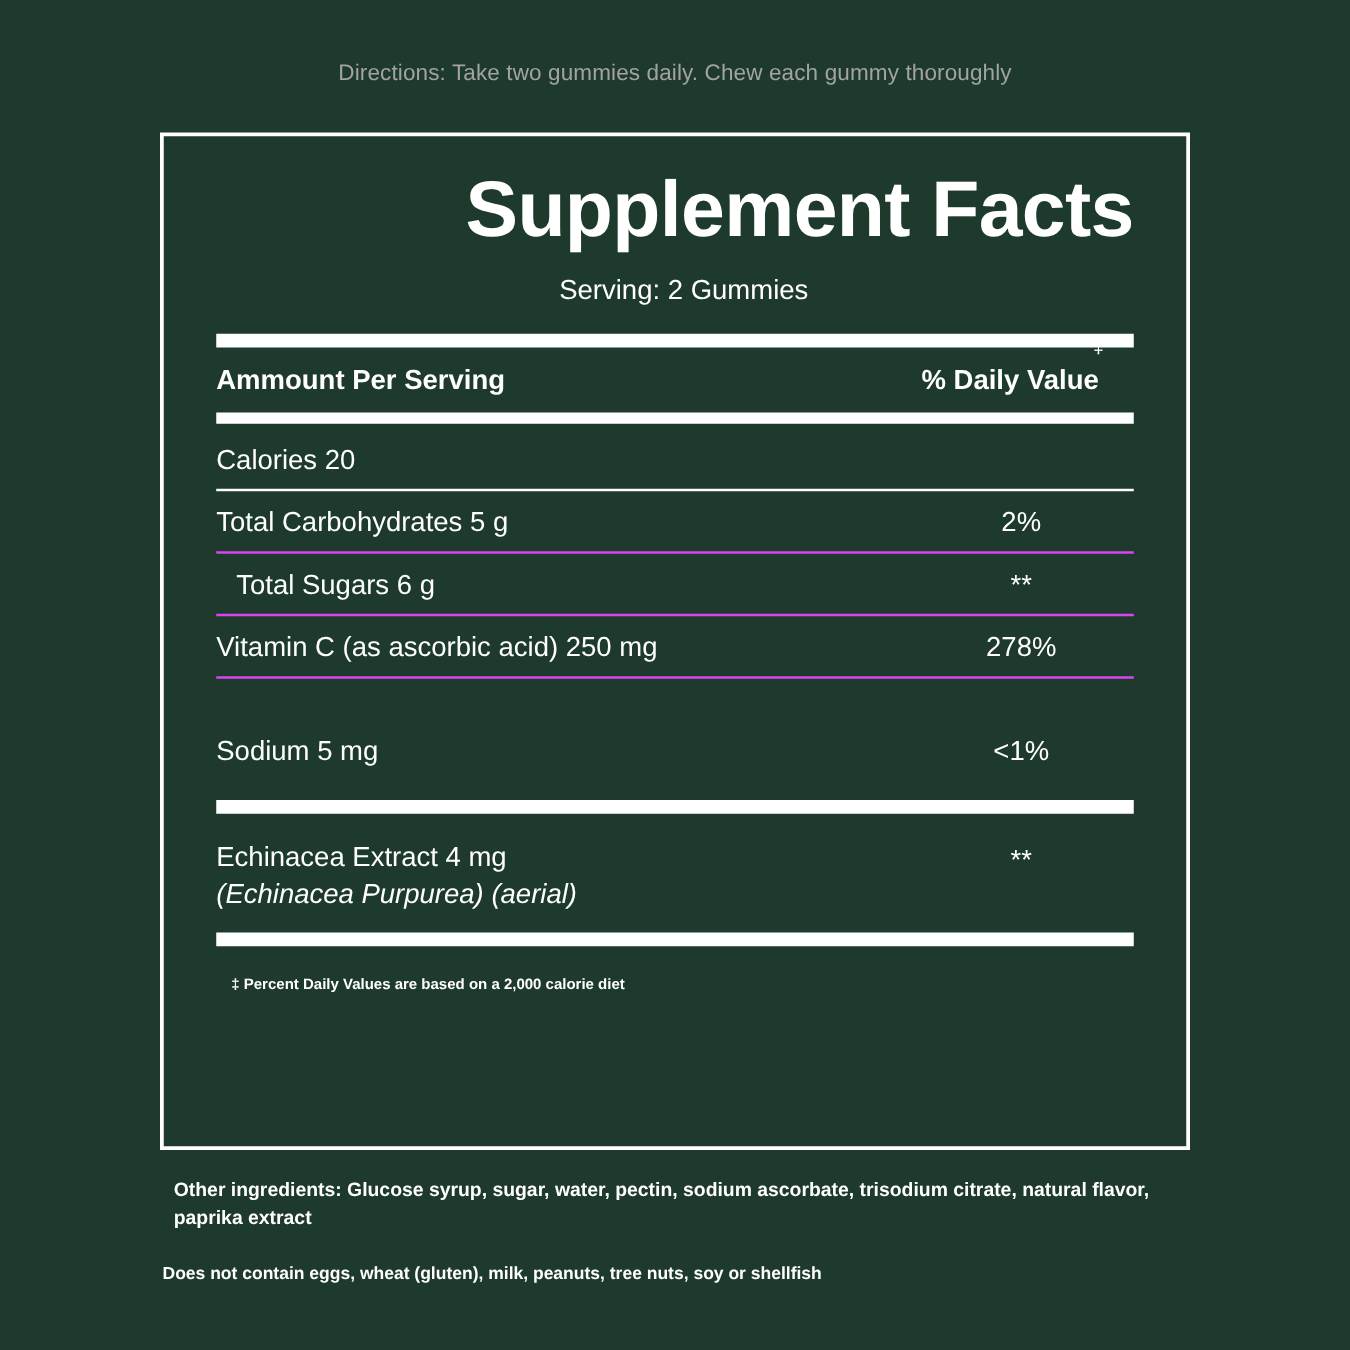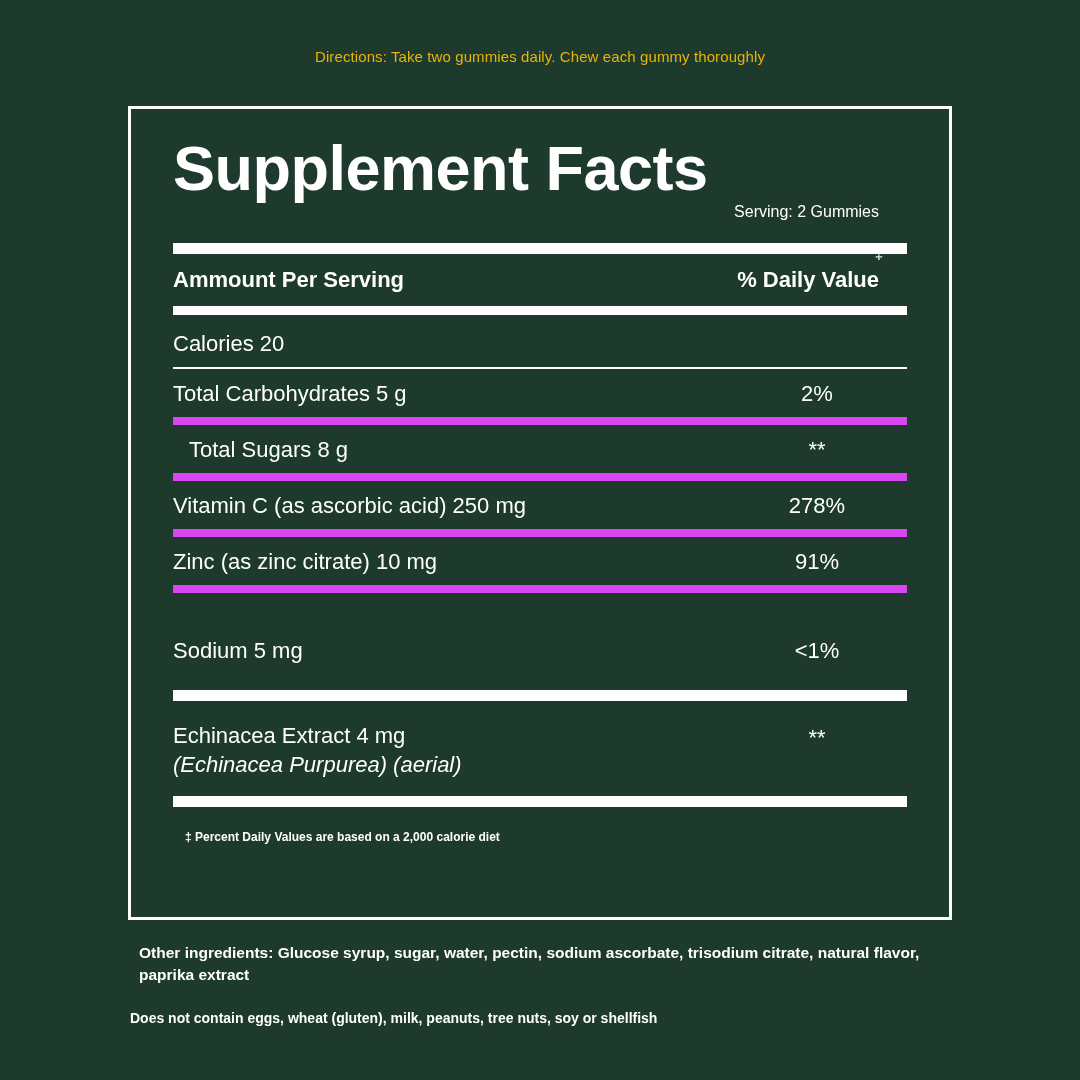--- a/index.html
+++ b/index.html
@@ -19,53 +19,53 @@
     width: 1080px;
     height: 1080px;
     box-sizing: border-box;
   }
   .directions {
     position: absolute;
     top: 48px;
     left: 0;
     width: 1080px;
     text-align: center;
-    font-size: 15px;
-    color: #eab308;
+    font-size: 18px;
+    color: #a3a3a3;
     letter-spacing: 0.1px;
   }
   .panel {
     position: absolute;
     left: 128px;
     top: 106px;
     width: 824px;
     height: 814px;
     border: 3px solid #ffffff;
     box-sizing: border-box;
   }
   .panel-inner {
     position: absolute;
     left: 42px;
     right: 42px;
     top: 0;
     bottom: 0;
   }
   .sf-title {
-    text-align: left;
+    text-align: right;
     font-size: 63px;
     font-weight: bold;
     margin-top: 26px;
     line-height: 1.05;
     letter-spacing: -0.5px;
   }
   .serving-row {
     display: flex;
-    justify-content: flex-end;
-    font-size: 16px;
-    margin-top: 2px;
+    justify-content: center;
+    font-size: 22px;
+    margin-top: 18px;
     padding: 0 28px 0 42px;
   }
   .rule-thick {
     height: 11px;
     background: #ffffff;
     margin-top: 22px;
   }
   .hdr {
     position: relative;
     display: flex;
@@ -97,21 +97,21 @@
     margin-top: 2px;
   }
   .rows {
     margin-top: 4px;
   }
   .row {
     display: flex;
     justify-content: space-between;
     align-items: flex-end;
     font-size: 22px;
-    border-bottom: 8px solid #d946ef;
+    border-bottom: 2px solid #d946ef;
     padding: 12px 0 10px 0;
   }
   .row:last-child {
     border-bottom: none;
   }
   .row .label {
     text-align: center;
   }
   .row .value {
     min-width: 120px;
@@ -216,34 +216,30 @@
           <div class="label">Calories 20</div>
           <div class="value"></div>
         </div>
 
         <div class="row">
           <div class="label">Total Carbohydrates 5 g</div>
           <div class="value">2%</div>
         </div>
 
         <div class="row indent-1">
-          <div class="label">Total Sugars 8 g</div>
+          <div class="label">Total Sugars 6 g</div>
           <div class="value">**</div>
         </div>
 
 
         <div class="row">
           <div class="label">Vitamin C (as ascorbic acid) 250 mg</div>
           <div class="value">278%</div>
         </div>
 
-        <div class="row">
-          <div class="label">Zinc (as zinc citrate) 10 mg</div>
-          <div class="value">91%</div>
-        </div>
 
         <div class="row sodium">
           <div class="label">Sodium 5 mg</div>
           <div class="value">&lt;1%</div>
         </div>
 
       </div>
 
       <div class="rule-thick2"></div>
 

